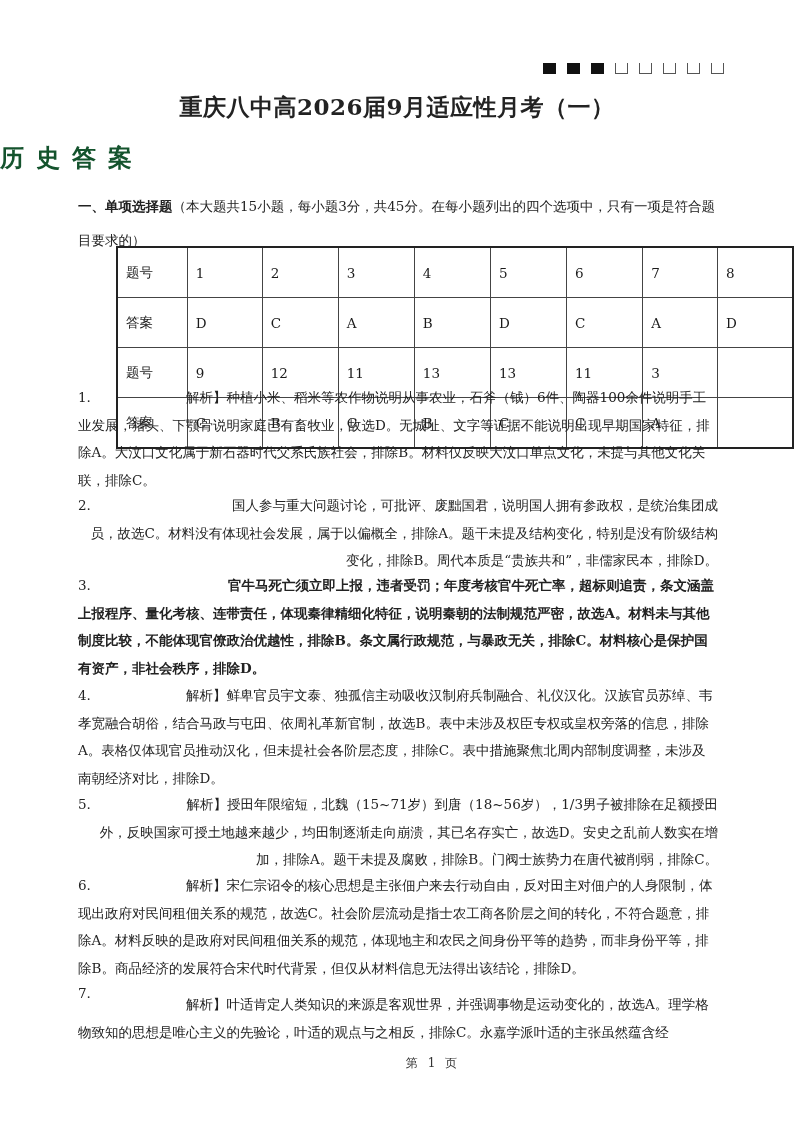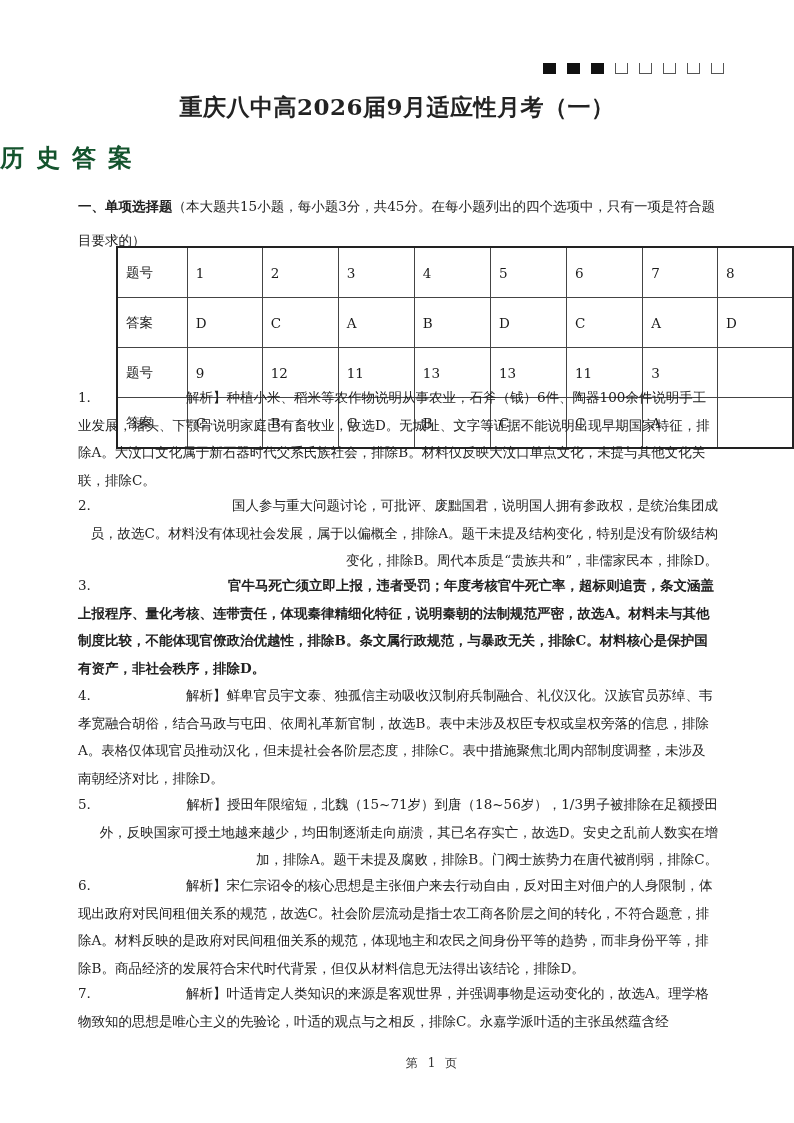--- a/index.html
+++ b/index.html
@@ -134,18 +134,18 @@
 
 <div class="q" style="top:872px;">
   <span class="num">6.</span>
   <div class="body" style="text-indent:108px;">
     <span class="lead">解析】</span><span>宋仁宗诏令的核心思想是主张佃户来去行动自由，反对田主对佃户的人身限制，体现出政府对民间租佃关系的规范，故选C。社会阶层流动是指士农工商各阶层之间的转化，不符合题意，排除A。材料反映的是政府对民间租佃关系的规范，体现地主和农民之间身份平等的趋势，而非身份平等，排除B。商品经济的发展符合宋代时代背景，但仅从材料信息无法得出该结论，排除D。</span>
   </div>
 </div>
 
 <div class="q" style="top:980px;">
   <span class="num">7.</span>
-  <div class="body" style="text-indent:108px;">
+  <div class="body" style="text-indent:108px;margin-top:11px;">
     <span class="lead">解析】</span><span>叶适肯定人类知识的来源是客观世界，并强调事物是运动变化的，故选A。理学格物致知的思想是唯心主义的先验论，叶适的观点与之相反，排除C。永嘉学派叶适的主张虽然蕴含经</span>
   </div>
 </div>
 
 <div class="footer">第 1 页</div>
 
 </body></html>

